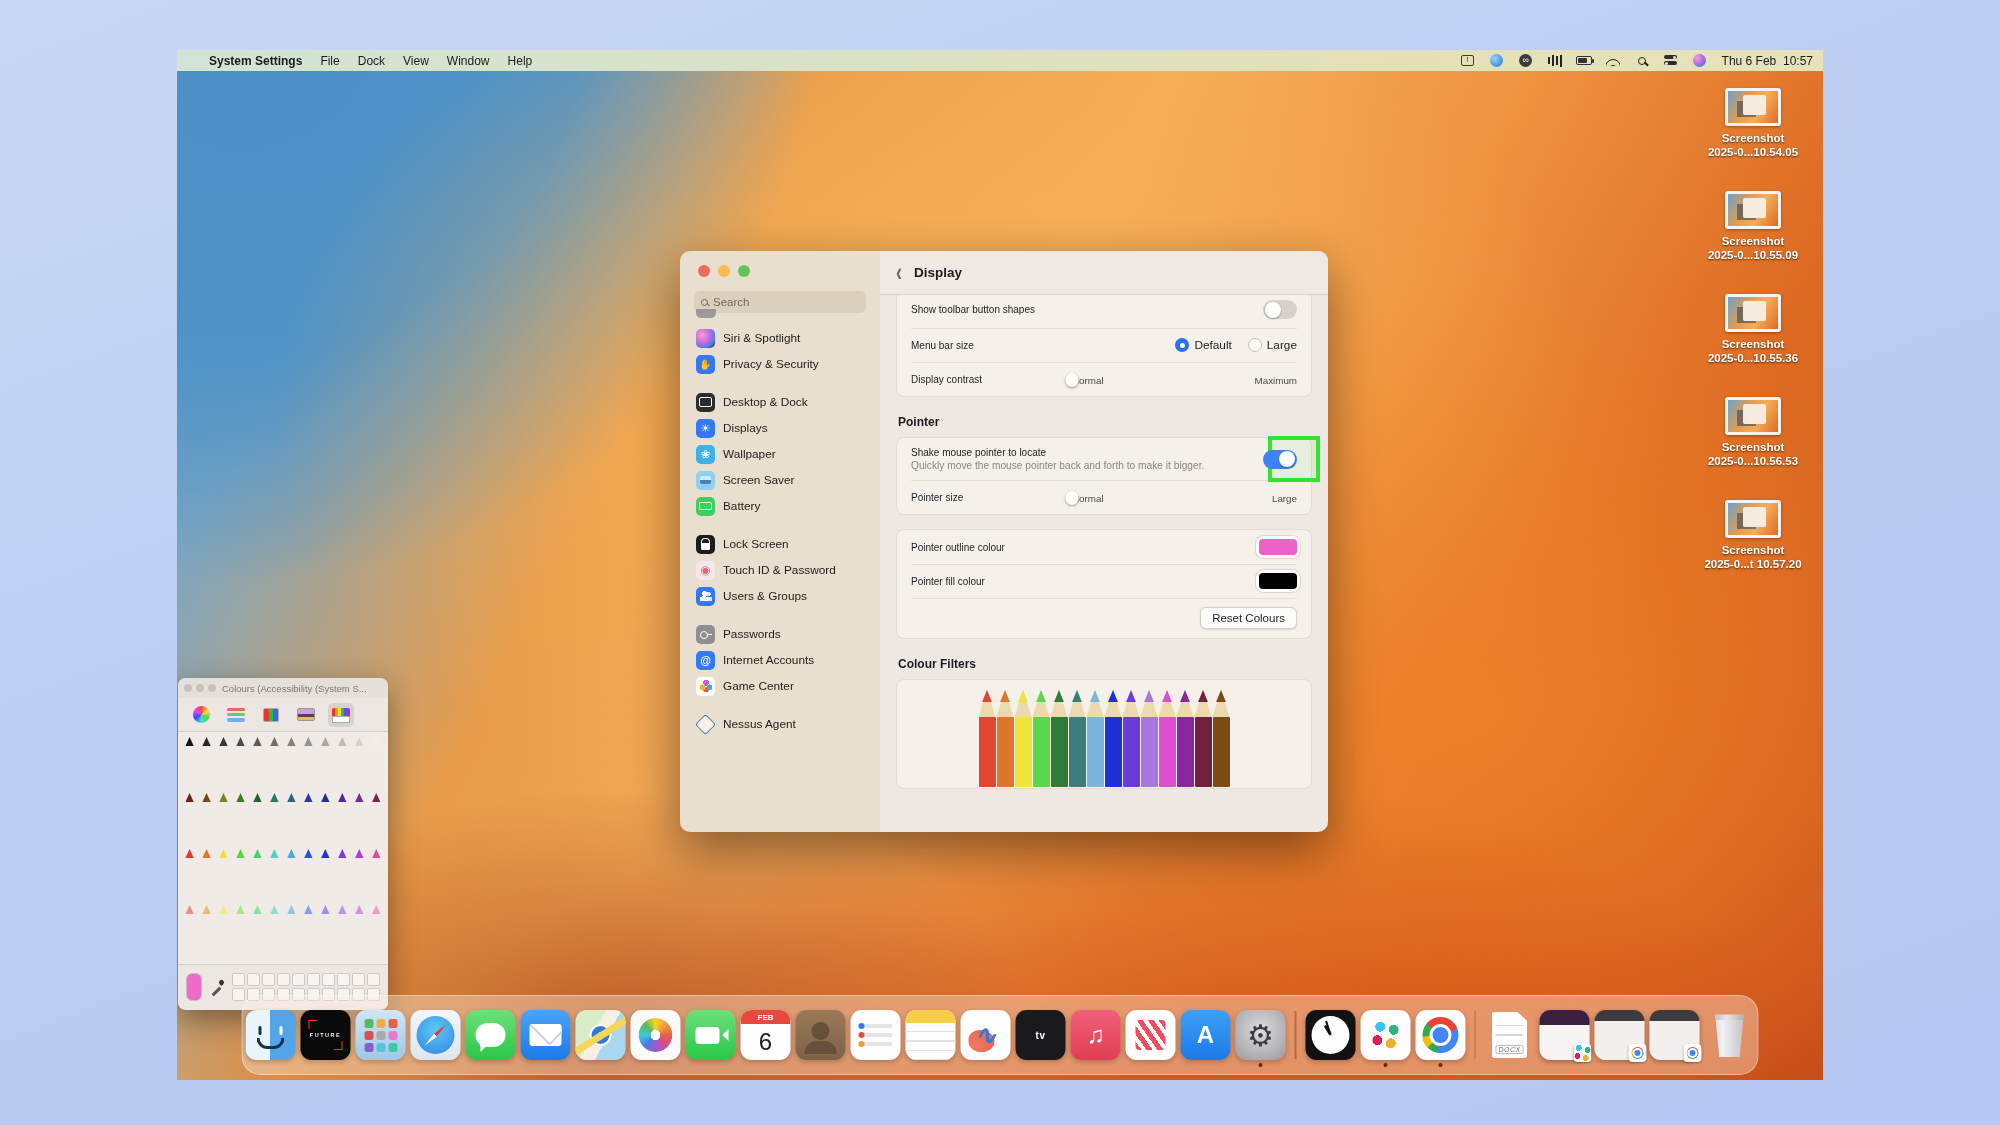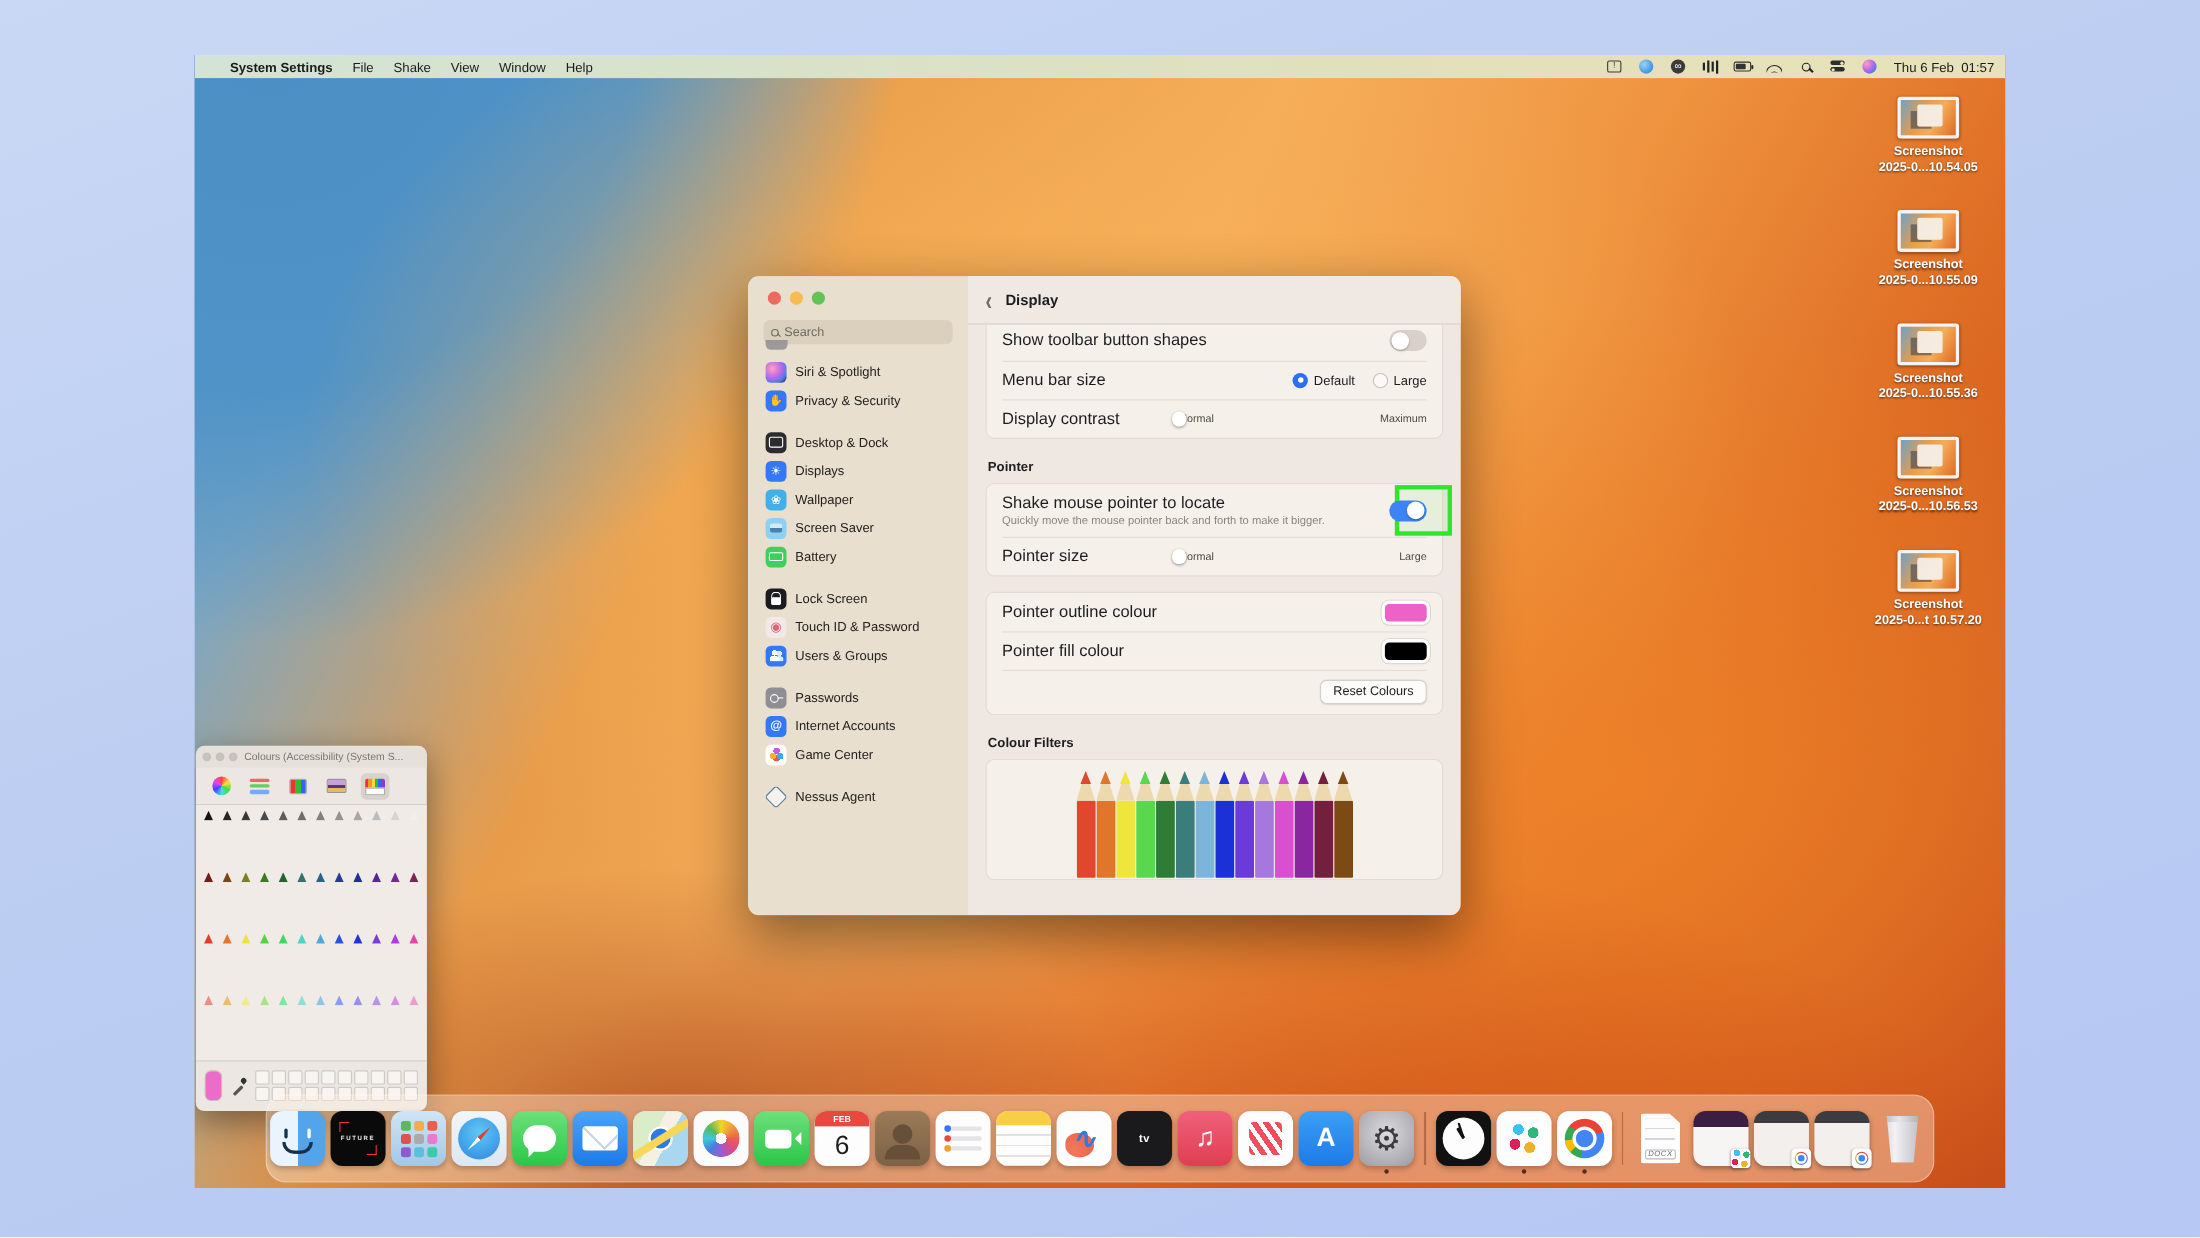--- a/index.html
+++ b/index.html
@@ -93,21 +93,21 @@
   .si-nessus { background:transparent; } .si-nessus::after{ content:""; width:13px; height:13px; border:1.6px solid #5a7d9a; border-radius:3px; transform:rotate(45deg); background:#f5f2ec; }
 
   .content { flex:1; background:#efe7e1; position:relative; overflow:hidden; }
   .chead { height:44px; display:flex; align-items:center; padding:0 16px; background:#f0e9e3; border-bottom:1px solid #d9d0c8; position:relative; z-index:3; }
   .back { color:#6e6a64; font-size:18px; margin-right:12px; line-height:1; font-weight:bold; transform:scaleY(1.4); }
   .ctitle { font-size:13.5px; font-weight:bold; color:#1d1d1f; }
   .cbody { position:absolute; top:44px; left:0; right:0; bottom:0; padding:0 16px; overflow:hidden; }
   .card { background:#f6f0ea; border:1px solid #e4dbd3; border-radius:8px; }
   .row { position:relative; padding:9px 14px; display:flex; align-items:center; min-height:34px; }
   .row + .row::before { content:""; position:absolute; left:14px; right:14px; top:0; height:1px; background:#e6ddd5; }
-  .rlabel { font-size:15px; color:#1d1d1f; }
+  .rlabel { font-size:10px; color:#1d1d1f; }
   .rsub { font-size:10.2px; color:#8b857e; margin-top:2px; }
   .rgrow { flex:1; }
   .sechead { font-size:12px; font-weight:bold; color:#1d1d1f; margin:18px 2px 8px 2px; }
 
   .toggle { width:34px; height:19px; border-radius:10px; position:relative; flex:none; }
   .toggle.off { background:#d8d0c9; }
   .toggle.on { background:#3e82f7; }
   .toggle .knob { position:absolute; top:1.5px; width:16px; height:16px; border-radius:50%; background:#fff; box-shadow:0 1px 2px rgba(0,0,0,.3); }
   .toggle.off .knob { left:2px; } .toggle.on .knob { right:2px; }
   .hl-green { position:absolute; right:-9px; top:50%; transform:translateY(-50%); width:52px; height:46px; border:4px solid #2fe52f; background:rgba(47,229,47,.08); z-index:4; }
@@ -256,21 +256,21 @@
 </head>
 <body>
 
 <div class="frame">
   <div class="desktop">
 
     <div class="menubar">
       <span class="apple"></span>
       <span class="appname">System Settings</span>
       <span class="menu">File</span>
-      <span class="menu">Shake</span>
+      <span class="menu">Dock</span>
       <span class="menu">View</span>
       <span class="menu">Window</span>
       <span class="menu">Help</span>
       <span class="spacer"></span>
       <span class="mb-ic">
           <span class="ic-alert">!</span>
         </span>
       <span class="mb-ic">
           <span class="ic-blue"></span>
         </span>
@@ -297,21 +297,21 @@
         </span>
       <span class="mb-ic">
           <span class="ic-cc">
             <i></i>
             <i></i>
           </span>
         </span>
       <span class="mb-ic">
           <span class="ic-siri"></span>
         </span>
-      <span class="mb-clock"><span>Thu 6 Feb</span>&nbsp;&nbsp;<span>01:57</span></span>
+      <span class="mb-clock"><span>Thu 6 Feb</span>&nbsp;&nbsp;<span>10:57</span></span>
     </div>
 
     <div class="dicons" id="dicons">
         <div class="dicon">
           <span class="dthumb"></span>
           <span class="dlabel"><span>Screenshot</span><br><span>2025-0...10.54.05</span></span>
         </div>
         <div class="dicon">
           <span class="dthumb"></span>
           <span class="dlabel"><span>Screenshot</span><br><span>2025-0...10.55.09</span></span>

